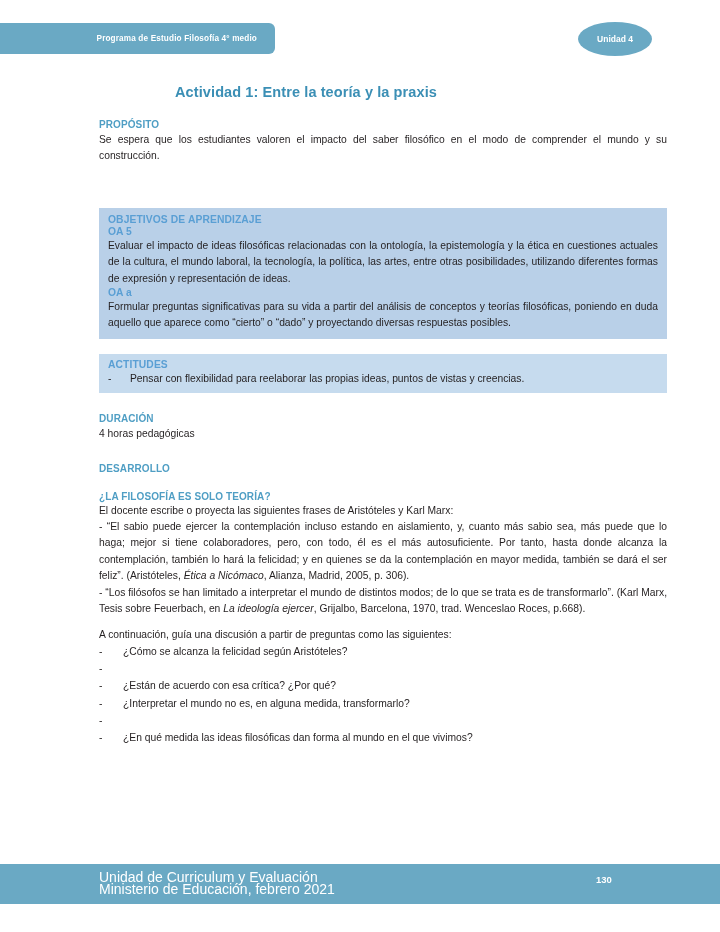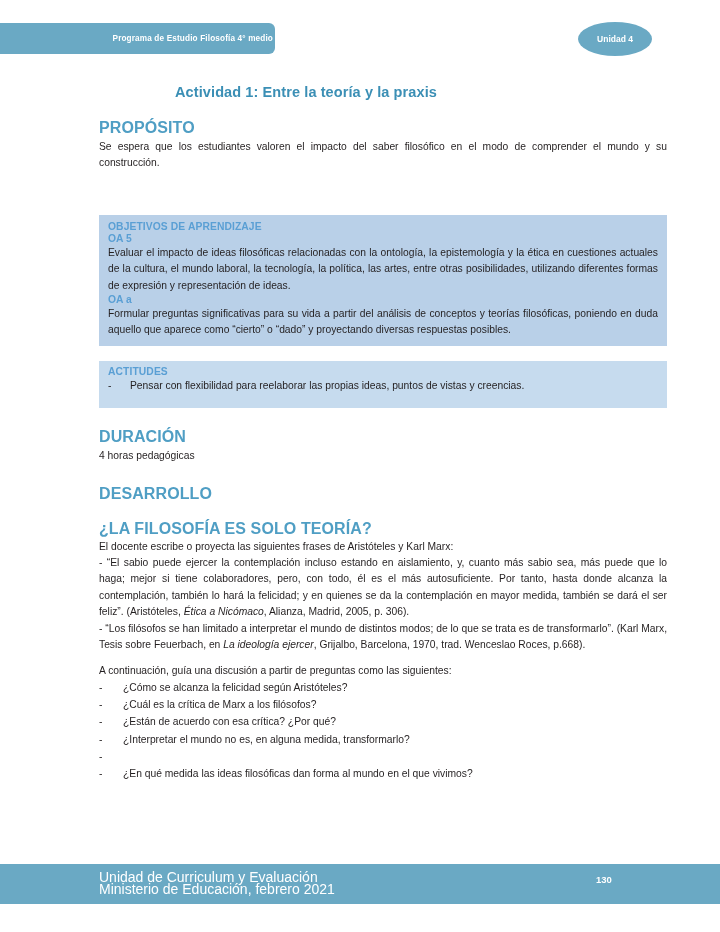--- a/index.html
+++ b/index.html
@@ -28,21 +28,21 @@
     border-radius: 6px;
     display: flex;
     align-items: center;
     justify-content: flex-end;
   }
   .header-band-label {
     color: #ffffff;
     font-size: 8.2px;
     font-weight: bold;
     letter-spacing: 0.15px;
-    padding-right: 2px;
+    padding-right: 18px;
     white-space: nowrap;
   }
   .unit-bubble {
     position: absolute;
     left: 578px;
     top: 22px;
     width: 74px;
     height: 34px;
     background: #6aa9c4;
     border-radius: 50%;
@@ -73,21 +73,21 @@
   
   .content {
     position: absolute;
     left: 99px;
     top: 119px;
     width: 568px;
   }
 
   .sec-head {
     color: #4f9ec4;
-    font-size: 16px;
+    font-size: 10px;
     font-weight: bold;
     letter-spacing: 0.1px;
     margin: 0 0 2px 0;
   }
   .sec-head.tight { margin-bottom: 1px; }
 
   .para {
     font-size: 10.3px;
     line-height: 16.4px;
     text-align: justify;
@@ -103,21 +103,21 @@
   
   .oa-box {
     background: #b9d0e8;
     padding: 6px 9px 7px 9px;
     box-sizing: border-box;
     width: 568px;
     margin-top: 23px;
   }
   .act-box {
     background: #c6dbee;
-    padding: 5px 9px 14px 9px;
+    padding: 5px 9px 6px 9px;
     box-sizing: border-box;
     width: 568px;
   }
   .box-head {
     color: #5a9fd4;
     font-size: 10.3px;
     font-weight: bold;
     margin: 0 0 1px 0;
     letter-spacing: 0.1px;
   }
@@ -260,21 +260,20 @@
 
     <p class="para left">A continuación, guía una discusión a partir de preguntas como las siguientes:</p>
 
     <div>
       <div class="q-row">
         <span class="q-dash">-</span>
         <span>¿Cómo se alcanza la felicidad según Aristóteles?</span>
       </div>
       <div class="q-row">
         <span class="q-dash">-</span>
-        <span>¿Cuál es la crítica de Marx a los filósofos?</span>
       </div>
       <div class="q-row">
         <span class="q-dash">-</span>
         <span>¿Están de acuerdo con esa crítica? ¿Por qué?</span>
       </div>
       <div class="q-row">
         <span class="q-dash">-</span>
         <span>¿Interpretar el mundo no es, en alguna medida, transformarlo?</span>
       </div>
       <div class="q-row">

